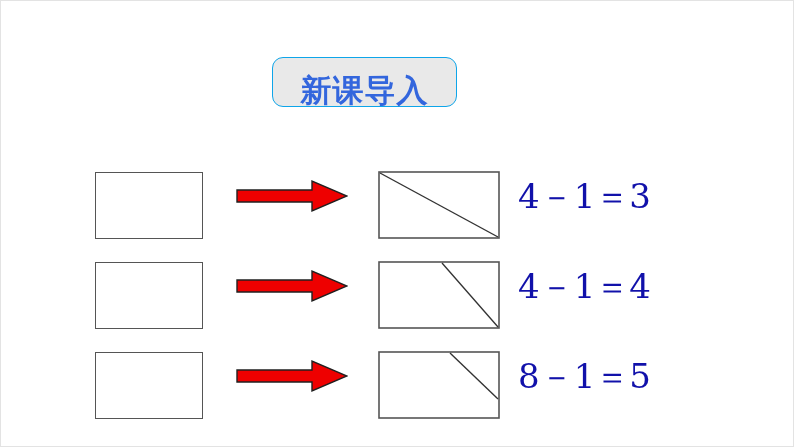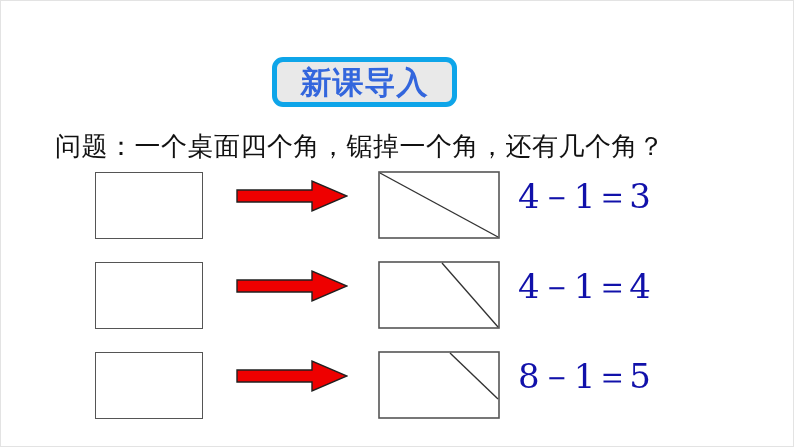--- a/index.html
+++ b/index.html
@@ -32,25 +32,25 @@
   }
 
   
   .title-box {
     position: absolute;
     left: 272px;
     top: 57px;
     width: 185px;
     height: 50px;
     background: #e9e9e9;
-    border: 5px solid #0ea5e9;
+    border: 1px solid #0ea5e9;
     border-radius: 11px;
     box-sizing: border-box;
     display: flex;
-    align-items: center;
+    align-items: flex-end;
     justify-content: center;
   }
   .title-text {
     color: #3366dd;
     font-size: 31px;
     font-weight: bold;
     letter-spacing: 1px;
     line-height: 1;
     font-family: "DejaVu Sans", "Liberation Sans", sans-serif;
   }
@@ -123,21 +123,20 @@
 <body>
 
 <div class="slide">
 
   <div class="slide-frame"></div>
 
   <div class="title-box">
     <span class="title-text">新课导入</span>
   </div>
 
-  <div class="question">问题：一个桌面四个角，锯掉一个角，还有几个角？</div>
 
   <div class="row" id="row-0">
     <div class="table-left"></div>
 
     <div class="arrow">
       <svg width="112" height="36" viewBox="0 0 112 36" xmlns="http://www.w3.org/2000/svg">
         <polygon points="1,12 76,12 76,3 111,18 76,33 76,24 1,24" fill="#ee0000" stroke="#202020" stroke-width="1.4" stroke-linejoin="miter"></polygon>
       </svg>
     </div>
 

